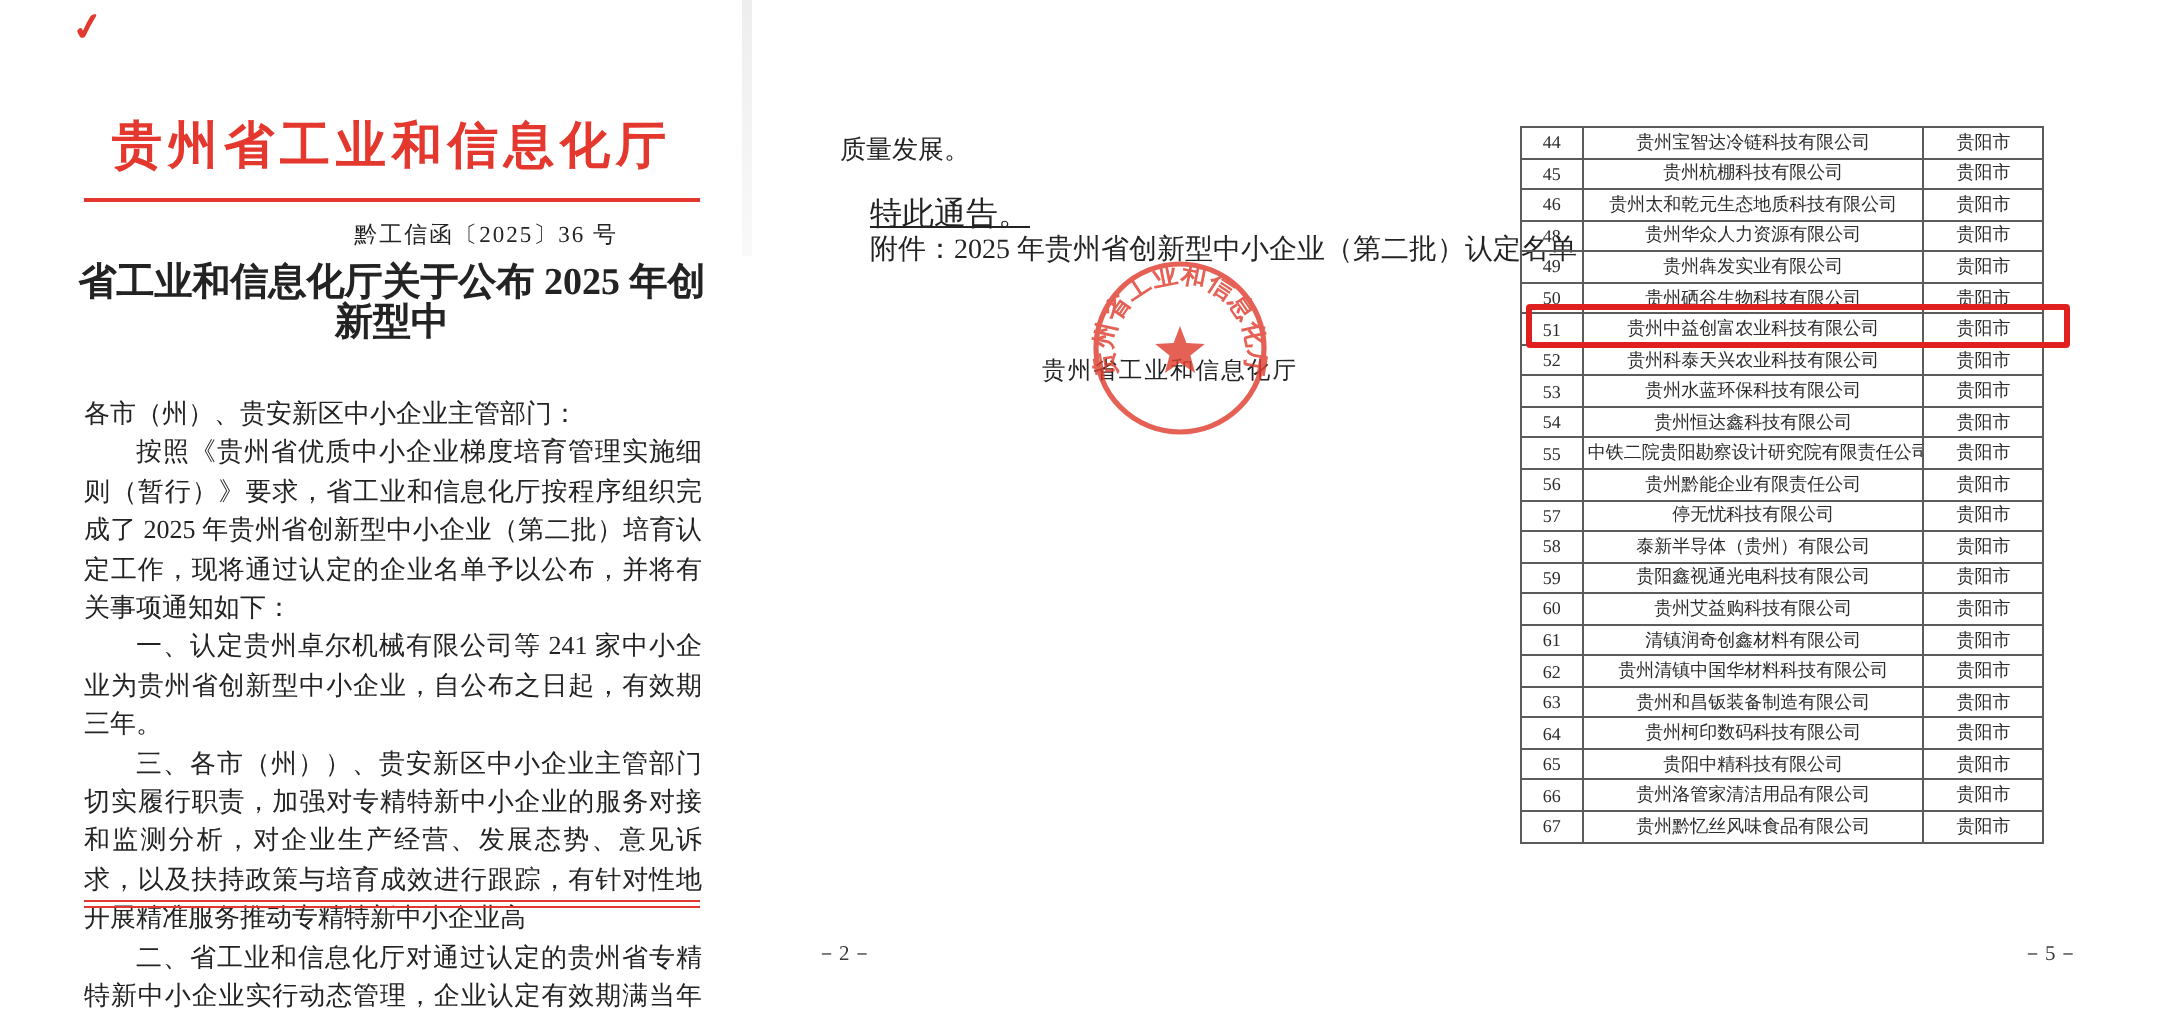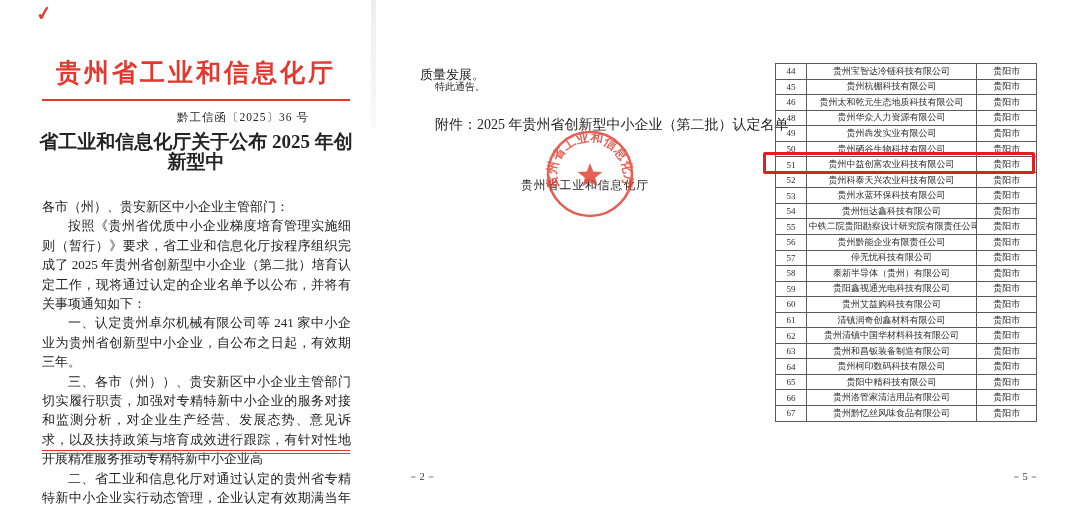--- a/index.html
+++ b/index.html
@@ -29,33 +29,33 @@
     font-size:19px;font-weight:bold;line-height:20px;}
   .doc-body{position:absolute;left:12px;top:197px;width:309px;font-size:13px;
     line-height:19.4px;text-align:justify;}
   .doc-body p{margin:0;text-indent:2em;}
   .doc-body p.salutation{text-indent:0;}
   .red-double-rule{position:absolute;left:12px;top:450px;width:308px;height:4px;
     border-top:1.6px solid #e0392e;border-bottom:1px solid #e0392e;box-sizing:border-box;}
 
   
   .p2-line1{position:absolute;left:18px;top:66px;font-size:13px;margin-left:12px;}
-  .p2-line2{position:absolute;left:45px;top:80px;font-size:10px;}
+  .p2-line2{position:absolute;left:45px;top:97px;font-size:16px;text-decoration:underline;}
   .p2-attachment{position:absolute;left:45px;top:116px;font-size:14px;white-space:nowrap;}
   .seal{position:absolute;left:155px;top:129px;width:90px;height:90px;opacity:.82;}
   .p2-signer{position:absolute;left:45px;top:178px;width:300px;text-align:center;
     font-size:11.8px;letter-spacing:1px;}
   .p2-date{position:absolute;left:45px;top:200px;width:300px;text-align:center;
     font-size:11.8px;letter-spacing:1px;}
   .page-num{position:absolute;font-size:10.5px;color:#3a3a3a;letter-spacing:1px;}
   #p2-num{left:18px;top:470px;}
   #p5-num{left:256px;top:470px;}
 
   
-  .company-table{position:absolute;left:20px;top:63px;width:262px;
+  .company-table{position:absolute;left:5px;top:63px;width:262px;
     border-collapse:collapse;table-layout:fixed;font-size:9px;}
   .company-table td{border:1px solid #5b5b5b;height:14.55px;padding:0 2px;
     text-align:center;overflow:hidden;white-space:nowrap;color:#2c2c2c;}
   .col-no{width:30px;}
   .col-name{width:166px;}
   .col-city{width:58px;}
   .highlight-box{position:absolute;left:8px;top:152px;width:272px;height:22px;
     border:3px solid #e01f1f;border-radius:2px;box-sizing:border-box;background:transparent;}
 </style>
 </head>

